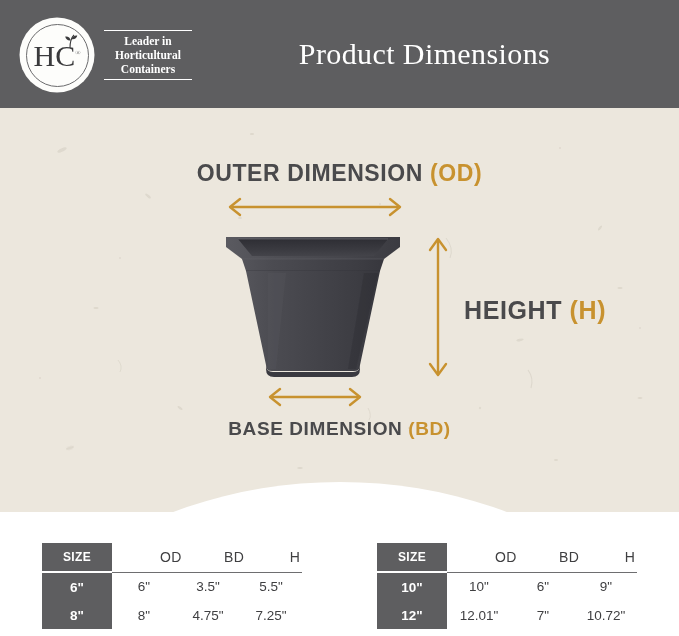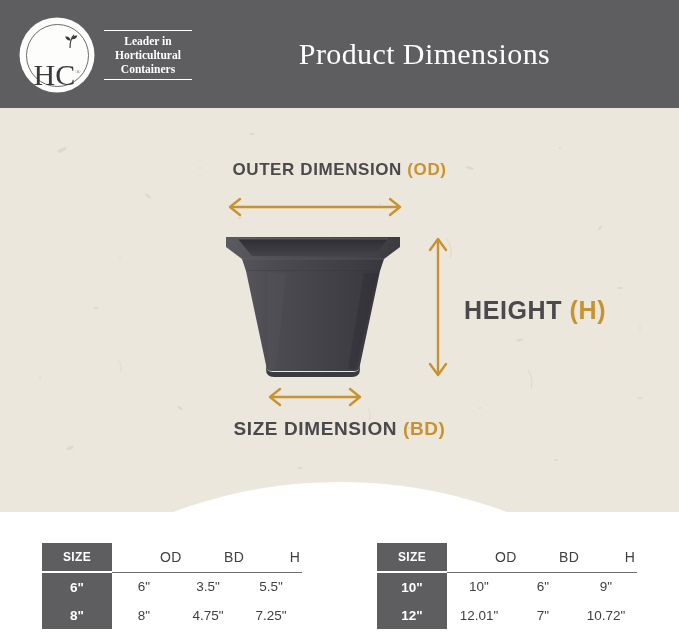--- a/index.html
+++ b/index.html
@@ -52,21 +52,20 @@
     position: absolute;
     left: 0; right: 0;
     top: 50%;
     transform: translateY(-48%);
     text-align: center;
     font-family: "Liberation Serif", serif;
     font-size: 30px;
     letter-spacing: 0px;
     color: #3a3a3c;
     line-height: 1;
-    margin-top: 19px;
   }
   .logo-hc sup {
     font-size: 7px;
     vertical-align: super;
     color: #777;
   }
   .logo-leaf {
     position: absolute;
     left: 38px; top: 13px;
     width: 20px; height: 16px;
@@ -125,21 +124,21 @@
     background: #ffffff;
     border-radius: 50% 50% 0 0 / 100% 100% 0 0;
   }
 
   
   .label-od {
     position: absolute;
     left: 0; top: 160px;
     width: 679px;
     text-align: center;
-    font-size: 17px;
+    font-size: 23px;
     font-weight: 700;
     letter-spacing: 0.6px;
     color: #4a4a4c;
   }
   .label-od .accent,
   .label-bd .accent,
   .label-h .accent { color: #c8922f; }
 
   .label-bd {
     position: absolute;
@@ -366,21 +365,21 @@
   <span class="accent">(H)</span>
 </div>
 
 <svg class="arrow-bd" viewBox="0 0 106 22">
   <line x1="10" y1="11" x2="96" y2="11" stroke="#c8922f" stroke-width="2.4"></line>
   <polyline points="18,3 8,11 18,19" fill="none" stroke="#c8922f" stroke-width="2.4" stroke-linecap="round" stroke-linejoin="round"></polyline>
   <polyline points="88,3 98,11 88,19" fill="none" stroke="#c8922f" stroke-width="2.4" stroke-linecap="round" stroke-linejoin="round"></polyline>
 </svg>
 
 <div class="label-bd">
-  <span>SIZE DIMENSION</span>
+  <span>BASE DIMENSION</span>
   <span class="accent">(BD)</span>
 </div>
 
 <div class="table-wrap table-left">
   <table class="dim-table">
     <colgroup>
         <col class="c-size">
         <col class="c-od">
         <col class="c-bd">
         <col class="c-h">

